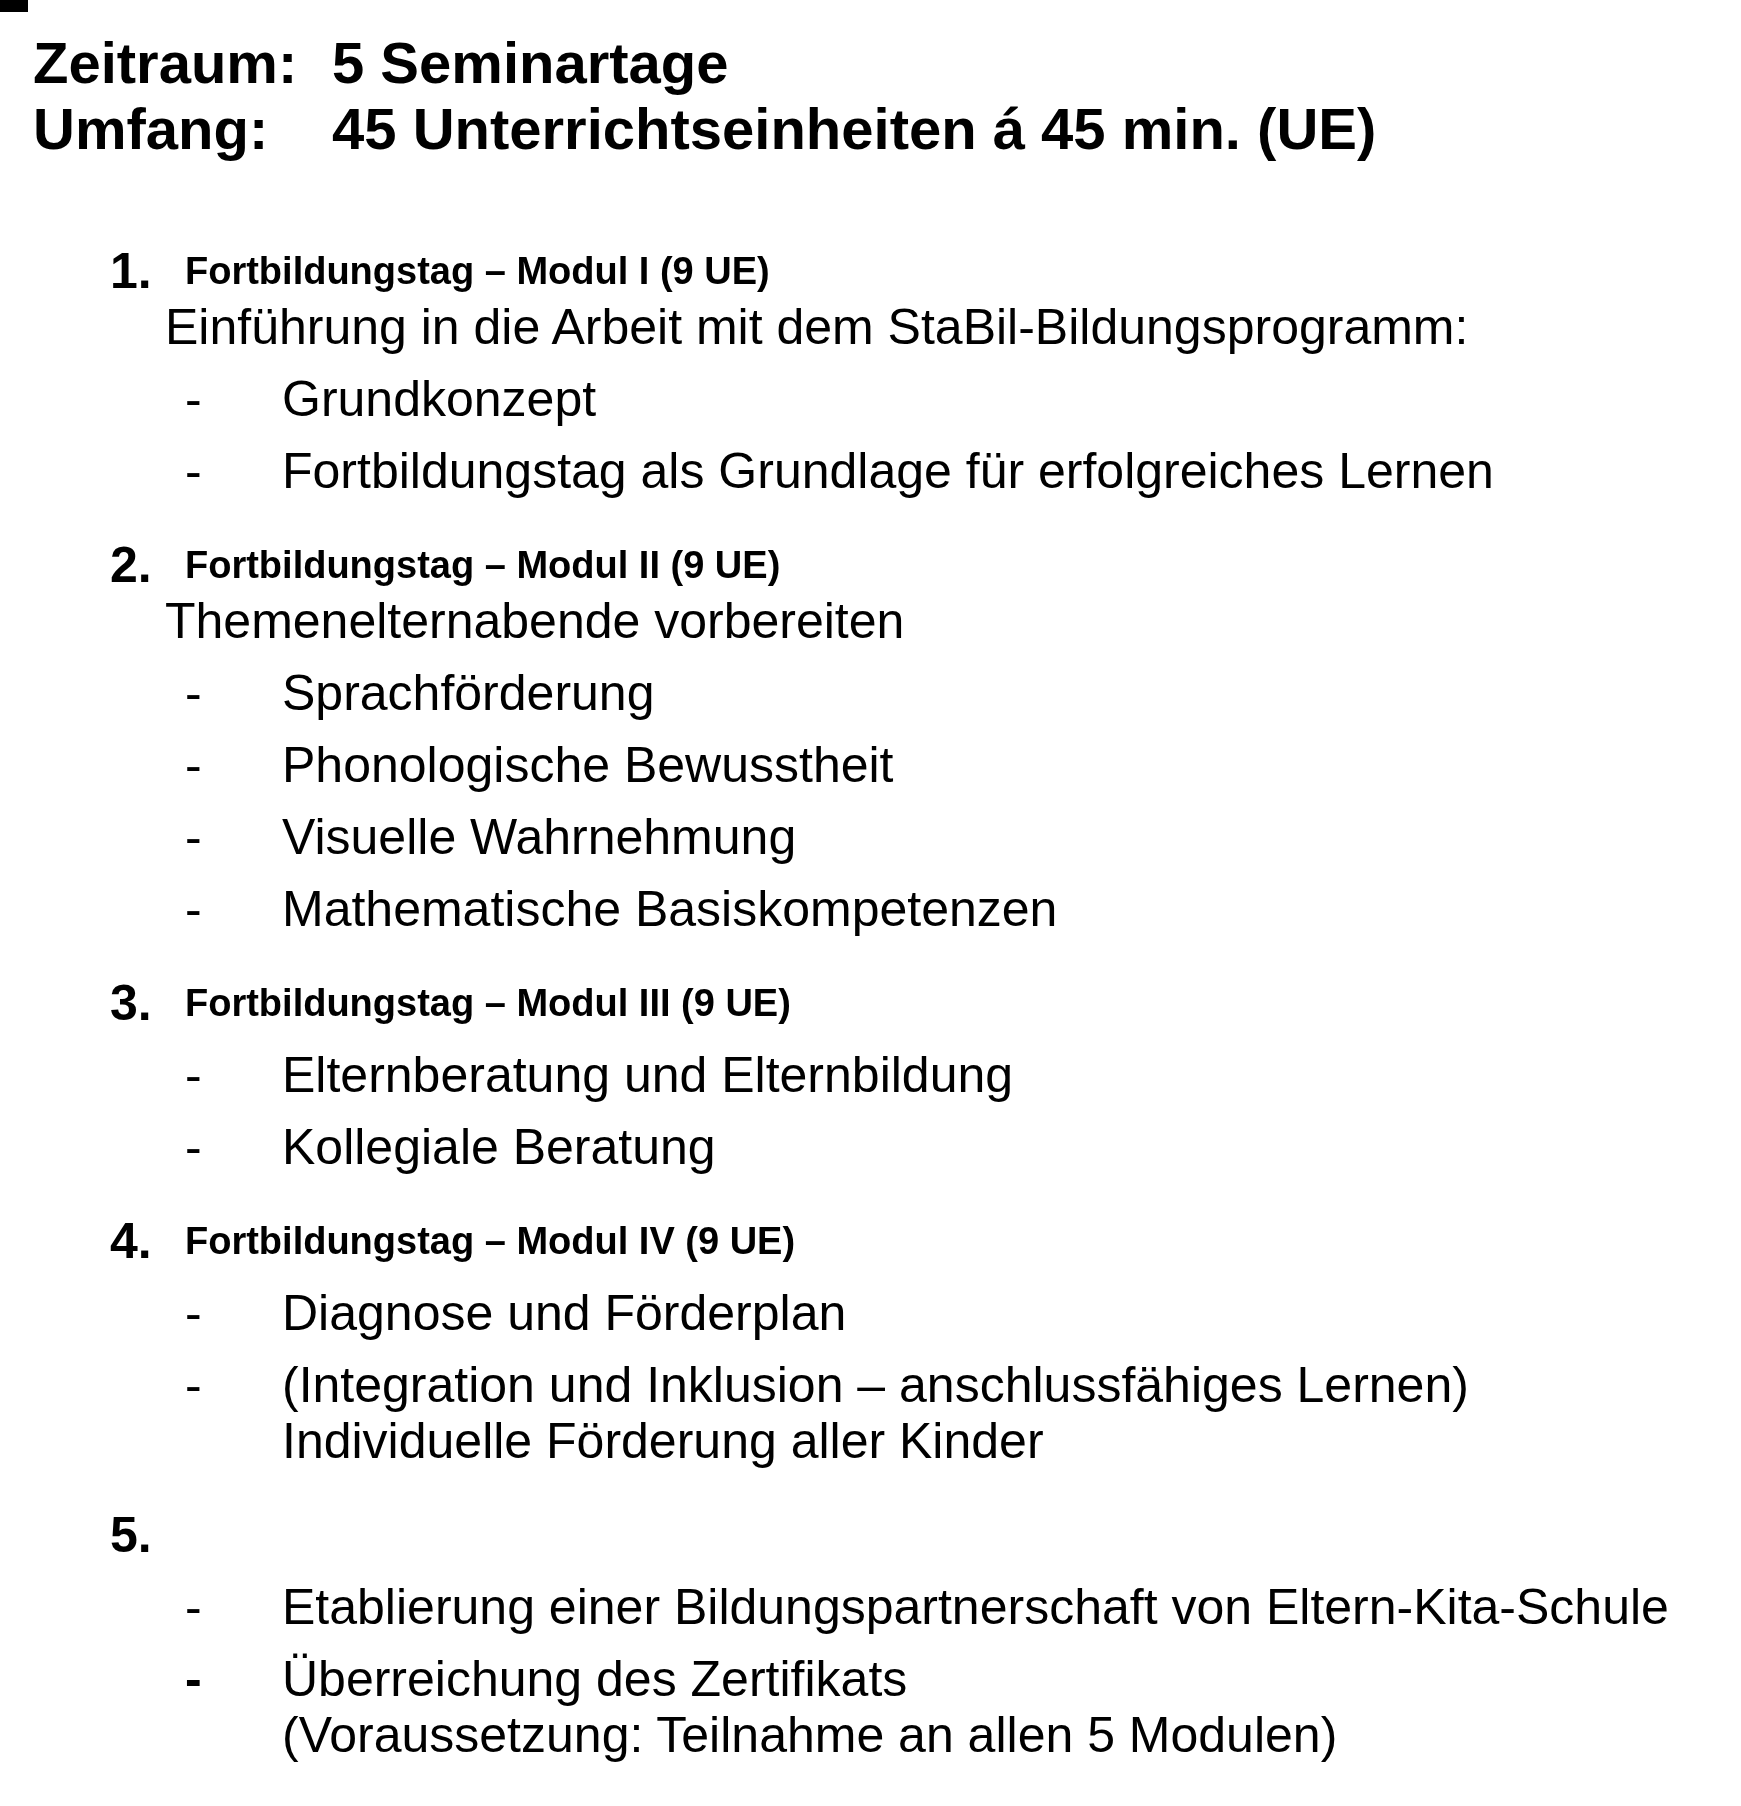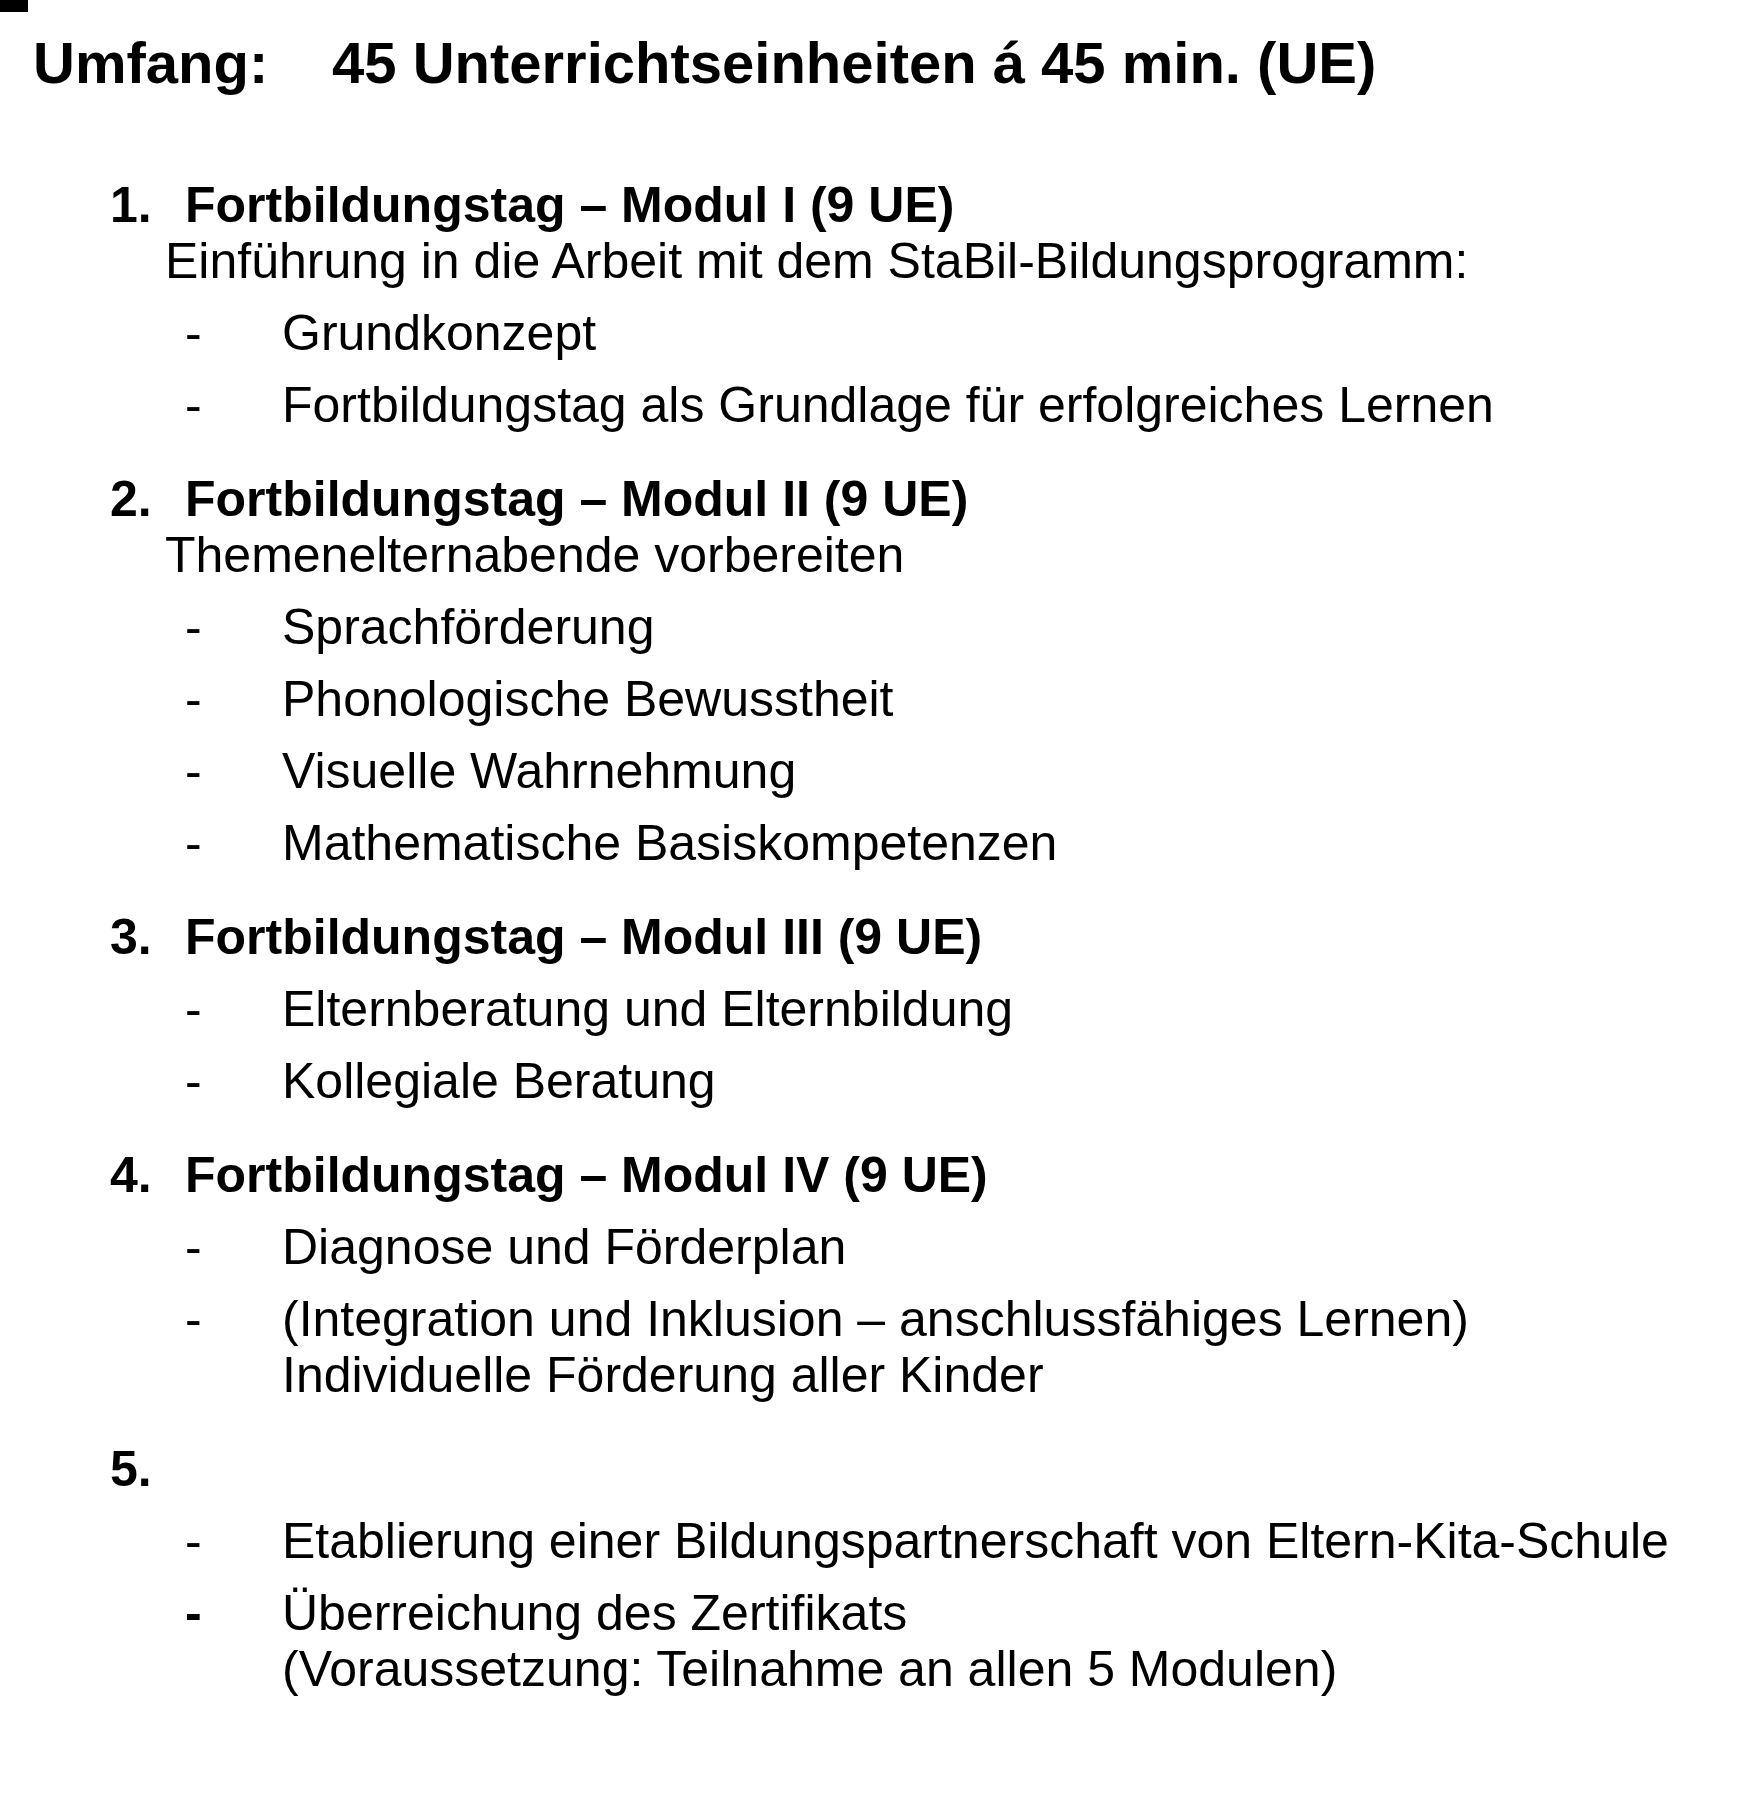--- a/index.html
+++ b/index.html
@@ -56,21 +56,21 @@
     display: flex;
     font-weight: bold;
     white-space: nowrap;
   }
   .sec-num {
     width: 75px;
     flex-shrink: 0;
   }
   .sec-title {
     margin: 0;
-    font-size: 50px;
+    font-size: 38px;
     font-weight: bold;
     line-height: 56px;
   }
   .sec-subtitle {
     margin-left: 55px;
     white-space: nowrap;
   }
   .bullet {
     display: flex;
     margin-left: 75px;
@@ -90,20 +90,24 @@
   }
 </style>
 </head>
 <body>
 
 <div class="page">
 
   <div class="scan-artifact"></div>
 
   <div class="meta">
+    <div class="meta-row">
+      <span class="meta-label">Zeitraum:</span>
+      <span class="meta-value">5 Seminartage</span>
+    </div>
     <div class="meta-row">
       <span class="meta-label">Umfang:</span>
       <span class="meta-value">45 Unterrichtseinheiten á 45 min. (UE)</span>
     </div>
   </div>
 
   <div class="sections">
 
     <section class="section">
       <div class="sec-head">

